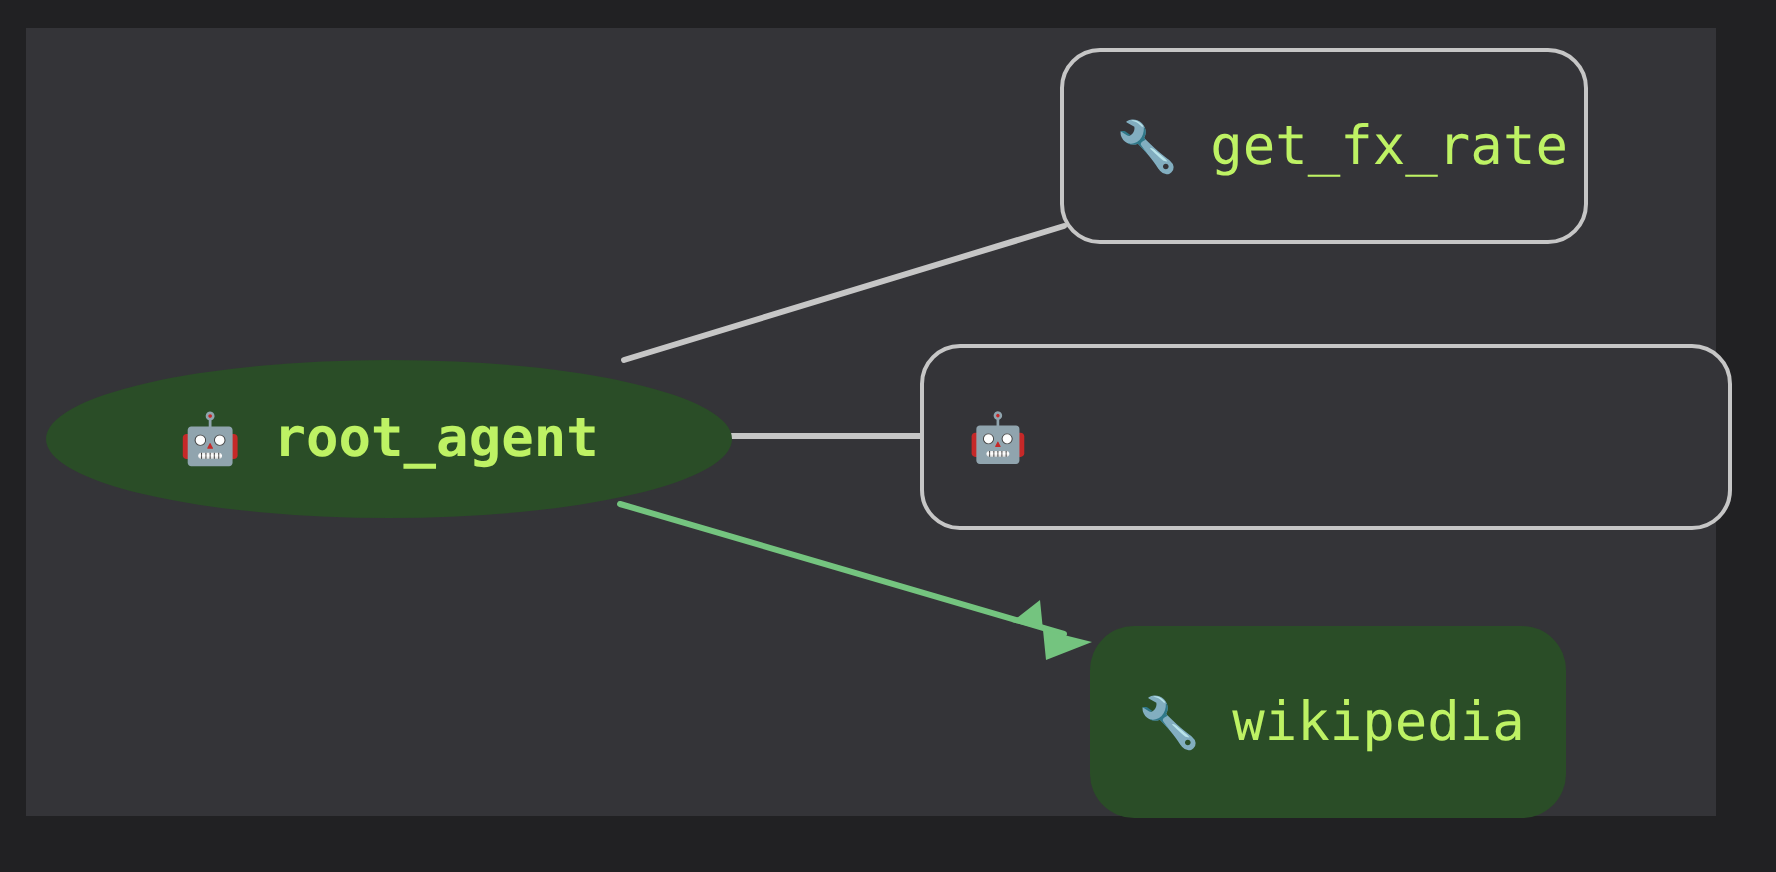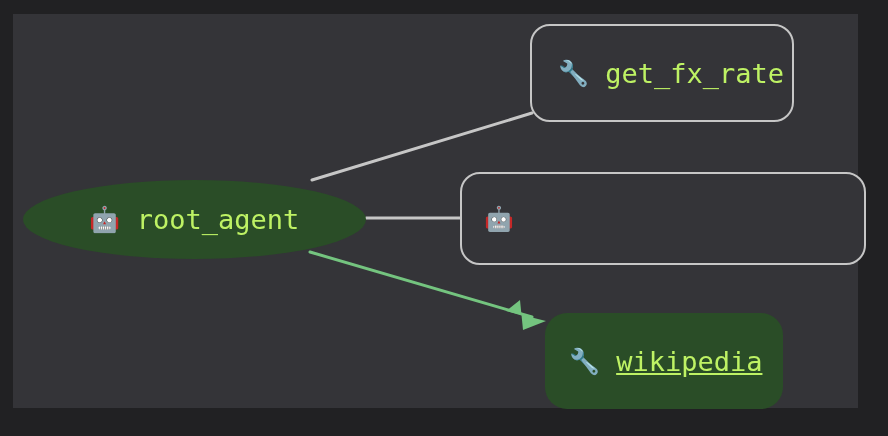--- a/index.html
+++ b/index.html
@@ -55,21 +55,21 @@
   #node-root-agent {
     left: 23px;
     top: 180px;
     width: 343px;
     height: 79px;
     border-radius: 50%;
     background: #2a4d27;
     justify-content: center;
   }
   #node-root-agent .node-icon { font-size: 25px; margin-right: 16px; }
-  #node-root-agent .node-label { font-size: 27px; }
+  #node-root-agent .node-label { font-size: 27px; font-weight: bold; }
 
   
   #node-get-fx-rate {
     left: 530px;
     top: 24px;
     width: 264px;
     height: 98px;
     border: 2px solid #c6c6c6;
     border-radius: 20px;
     background: #343438;
@@ -96,21 +96,21 @@
   #node-wikipedia {
     left: 545px;
     top: 313px;
     width: 238px;
     height: 96px;
     border-radius: 22px;
     background: #2a4d27;
     padding-left: 24px;
   }
   #node-wikipedia .node-icon { font-size: 25px; margin-right: 16px; }
-  #node-wikipedia .node-label { font-size: 27px; text-decoration: underline; }
+  #node-wikipedia .node-label { font-size: 27px; }
 </style>
 </head>
 <body>
 
 <div id="screenshot">
 
   <div id="graph-panel"></div>
 
   <svg id="edge-layer" viewBox="0 0 888 436" xmlns="http://www.w3.org/2000/svg">
 

